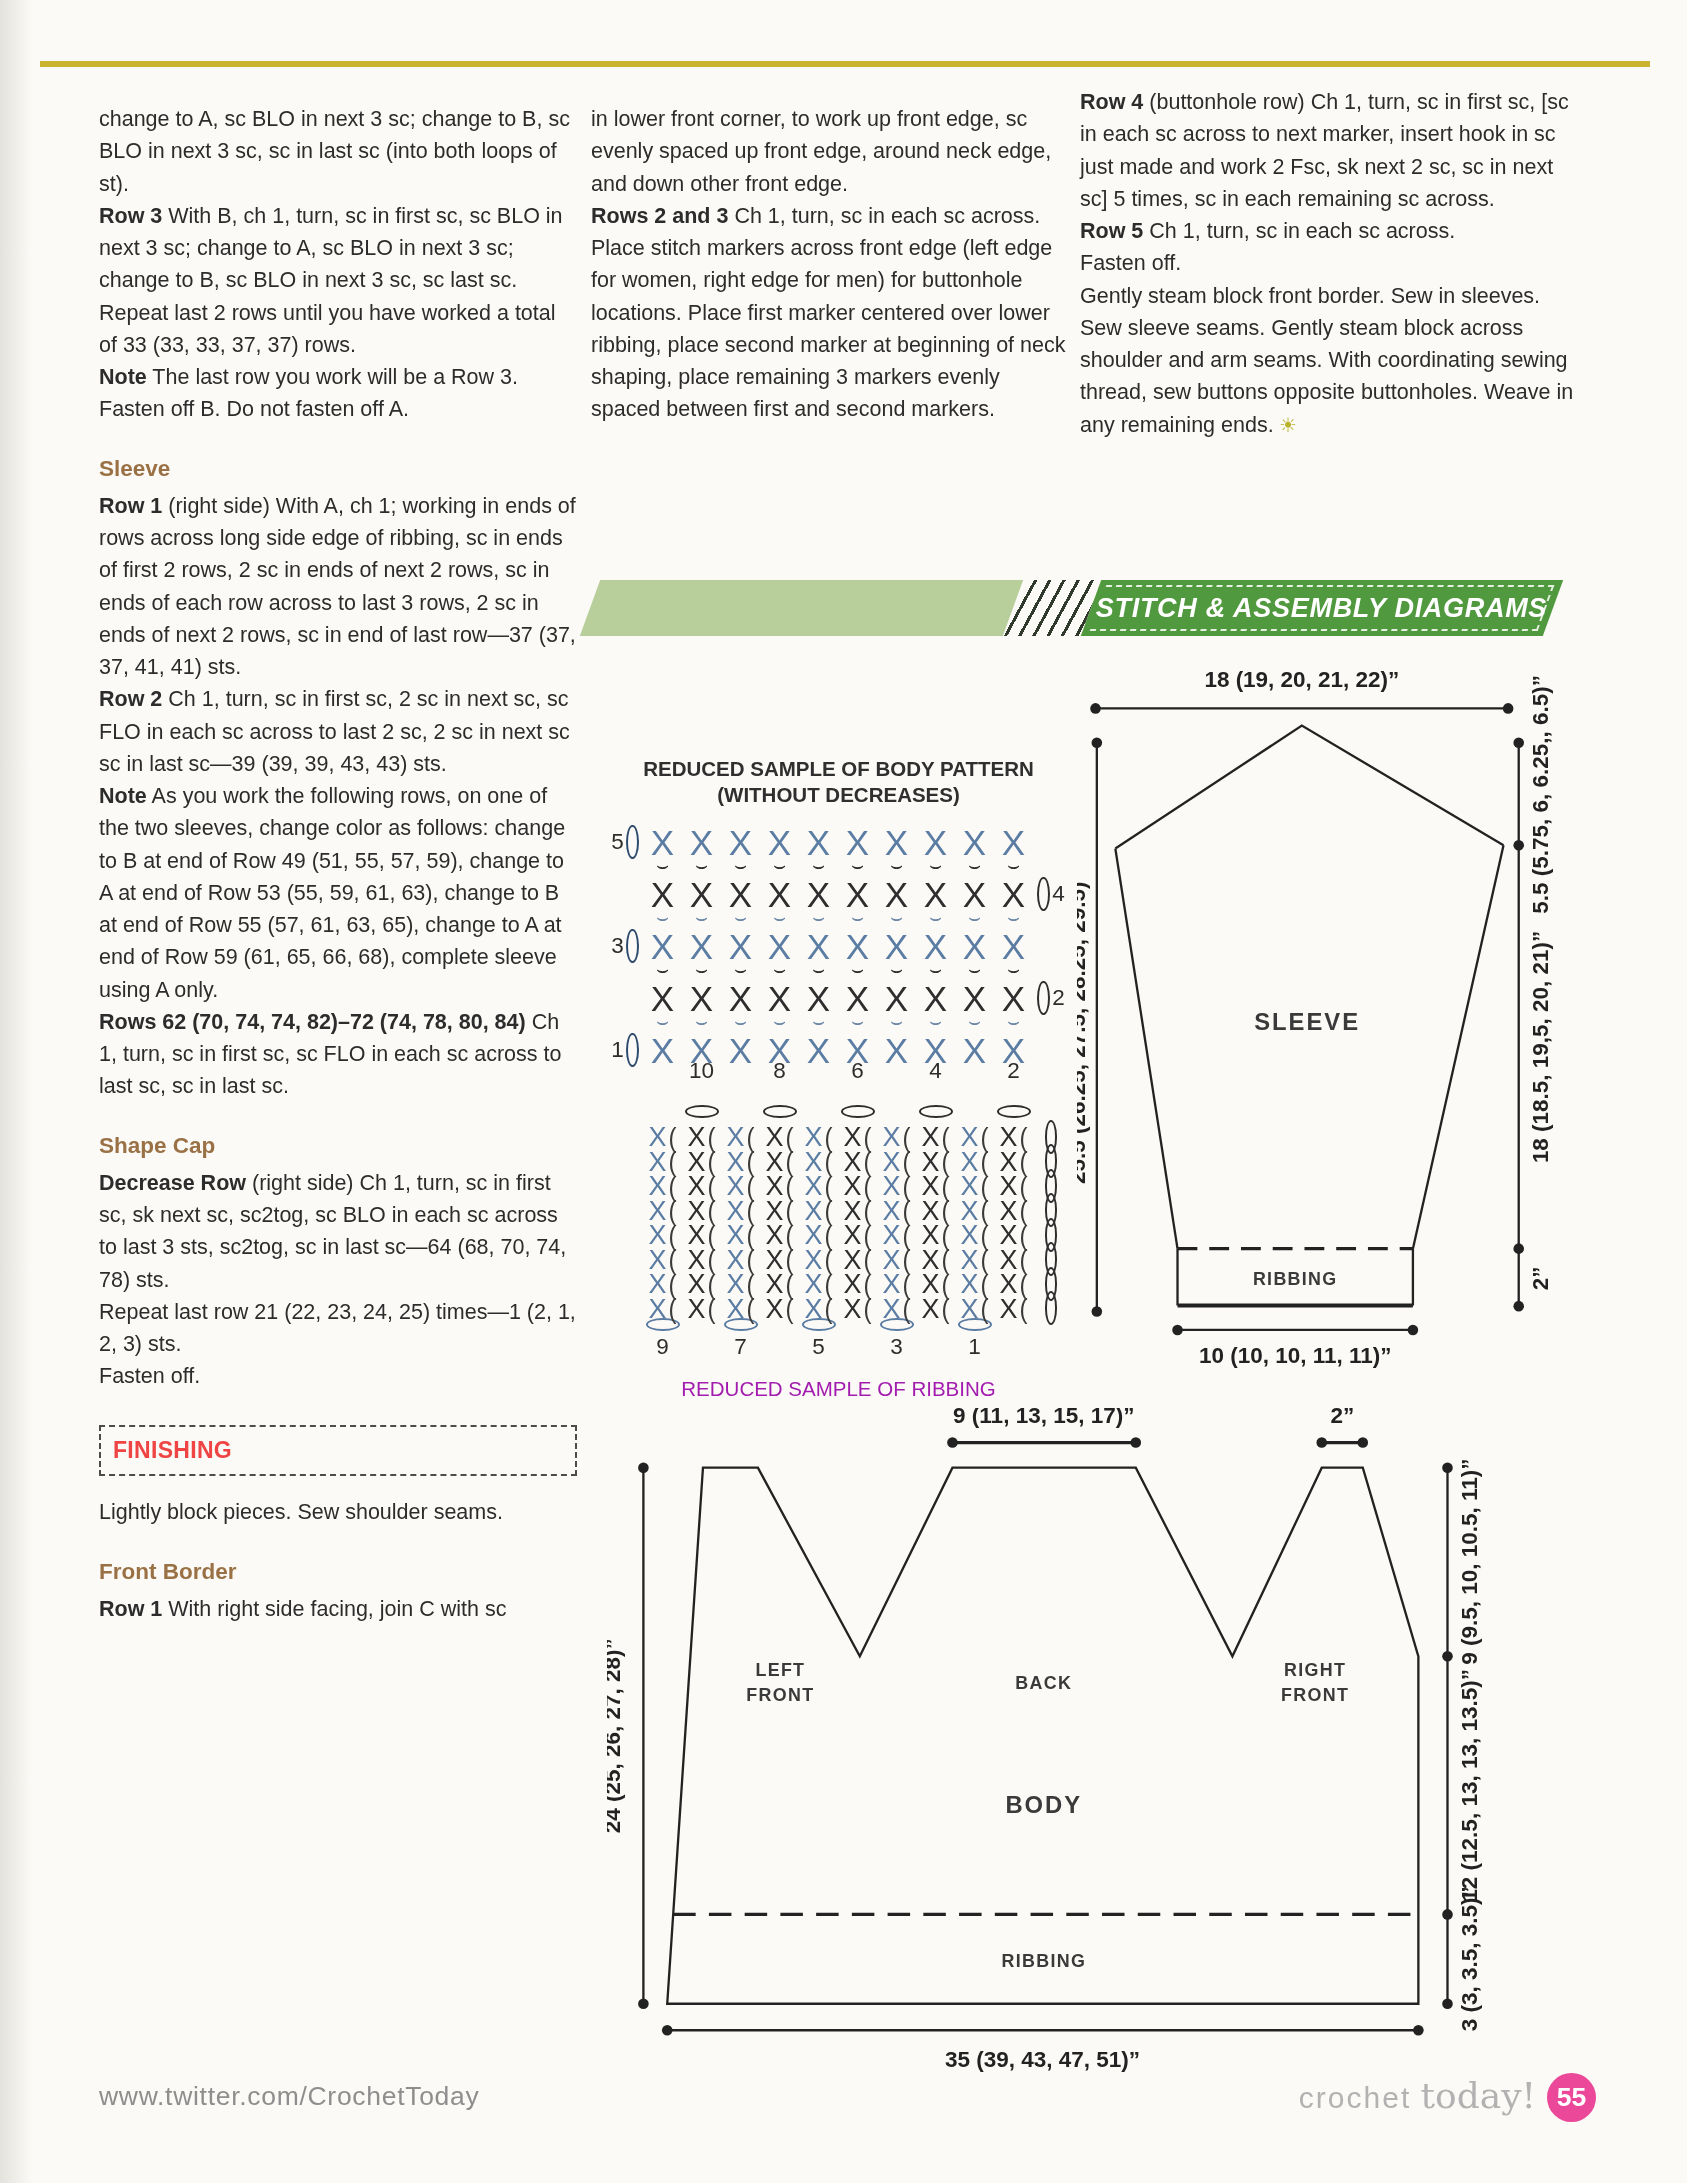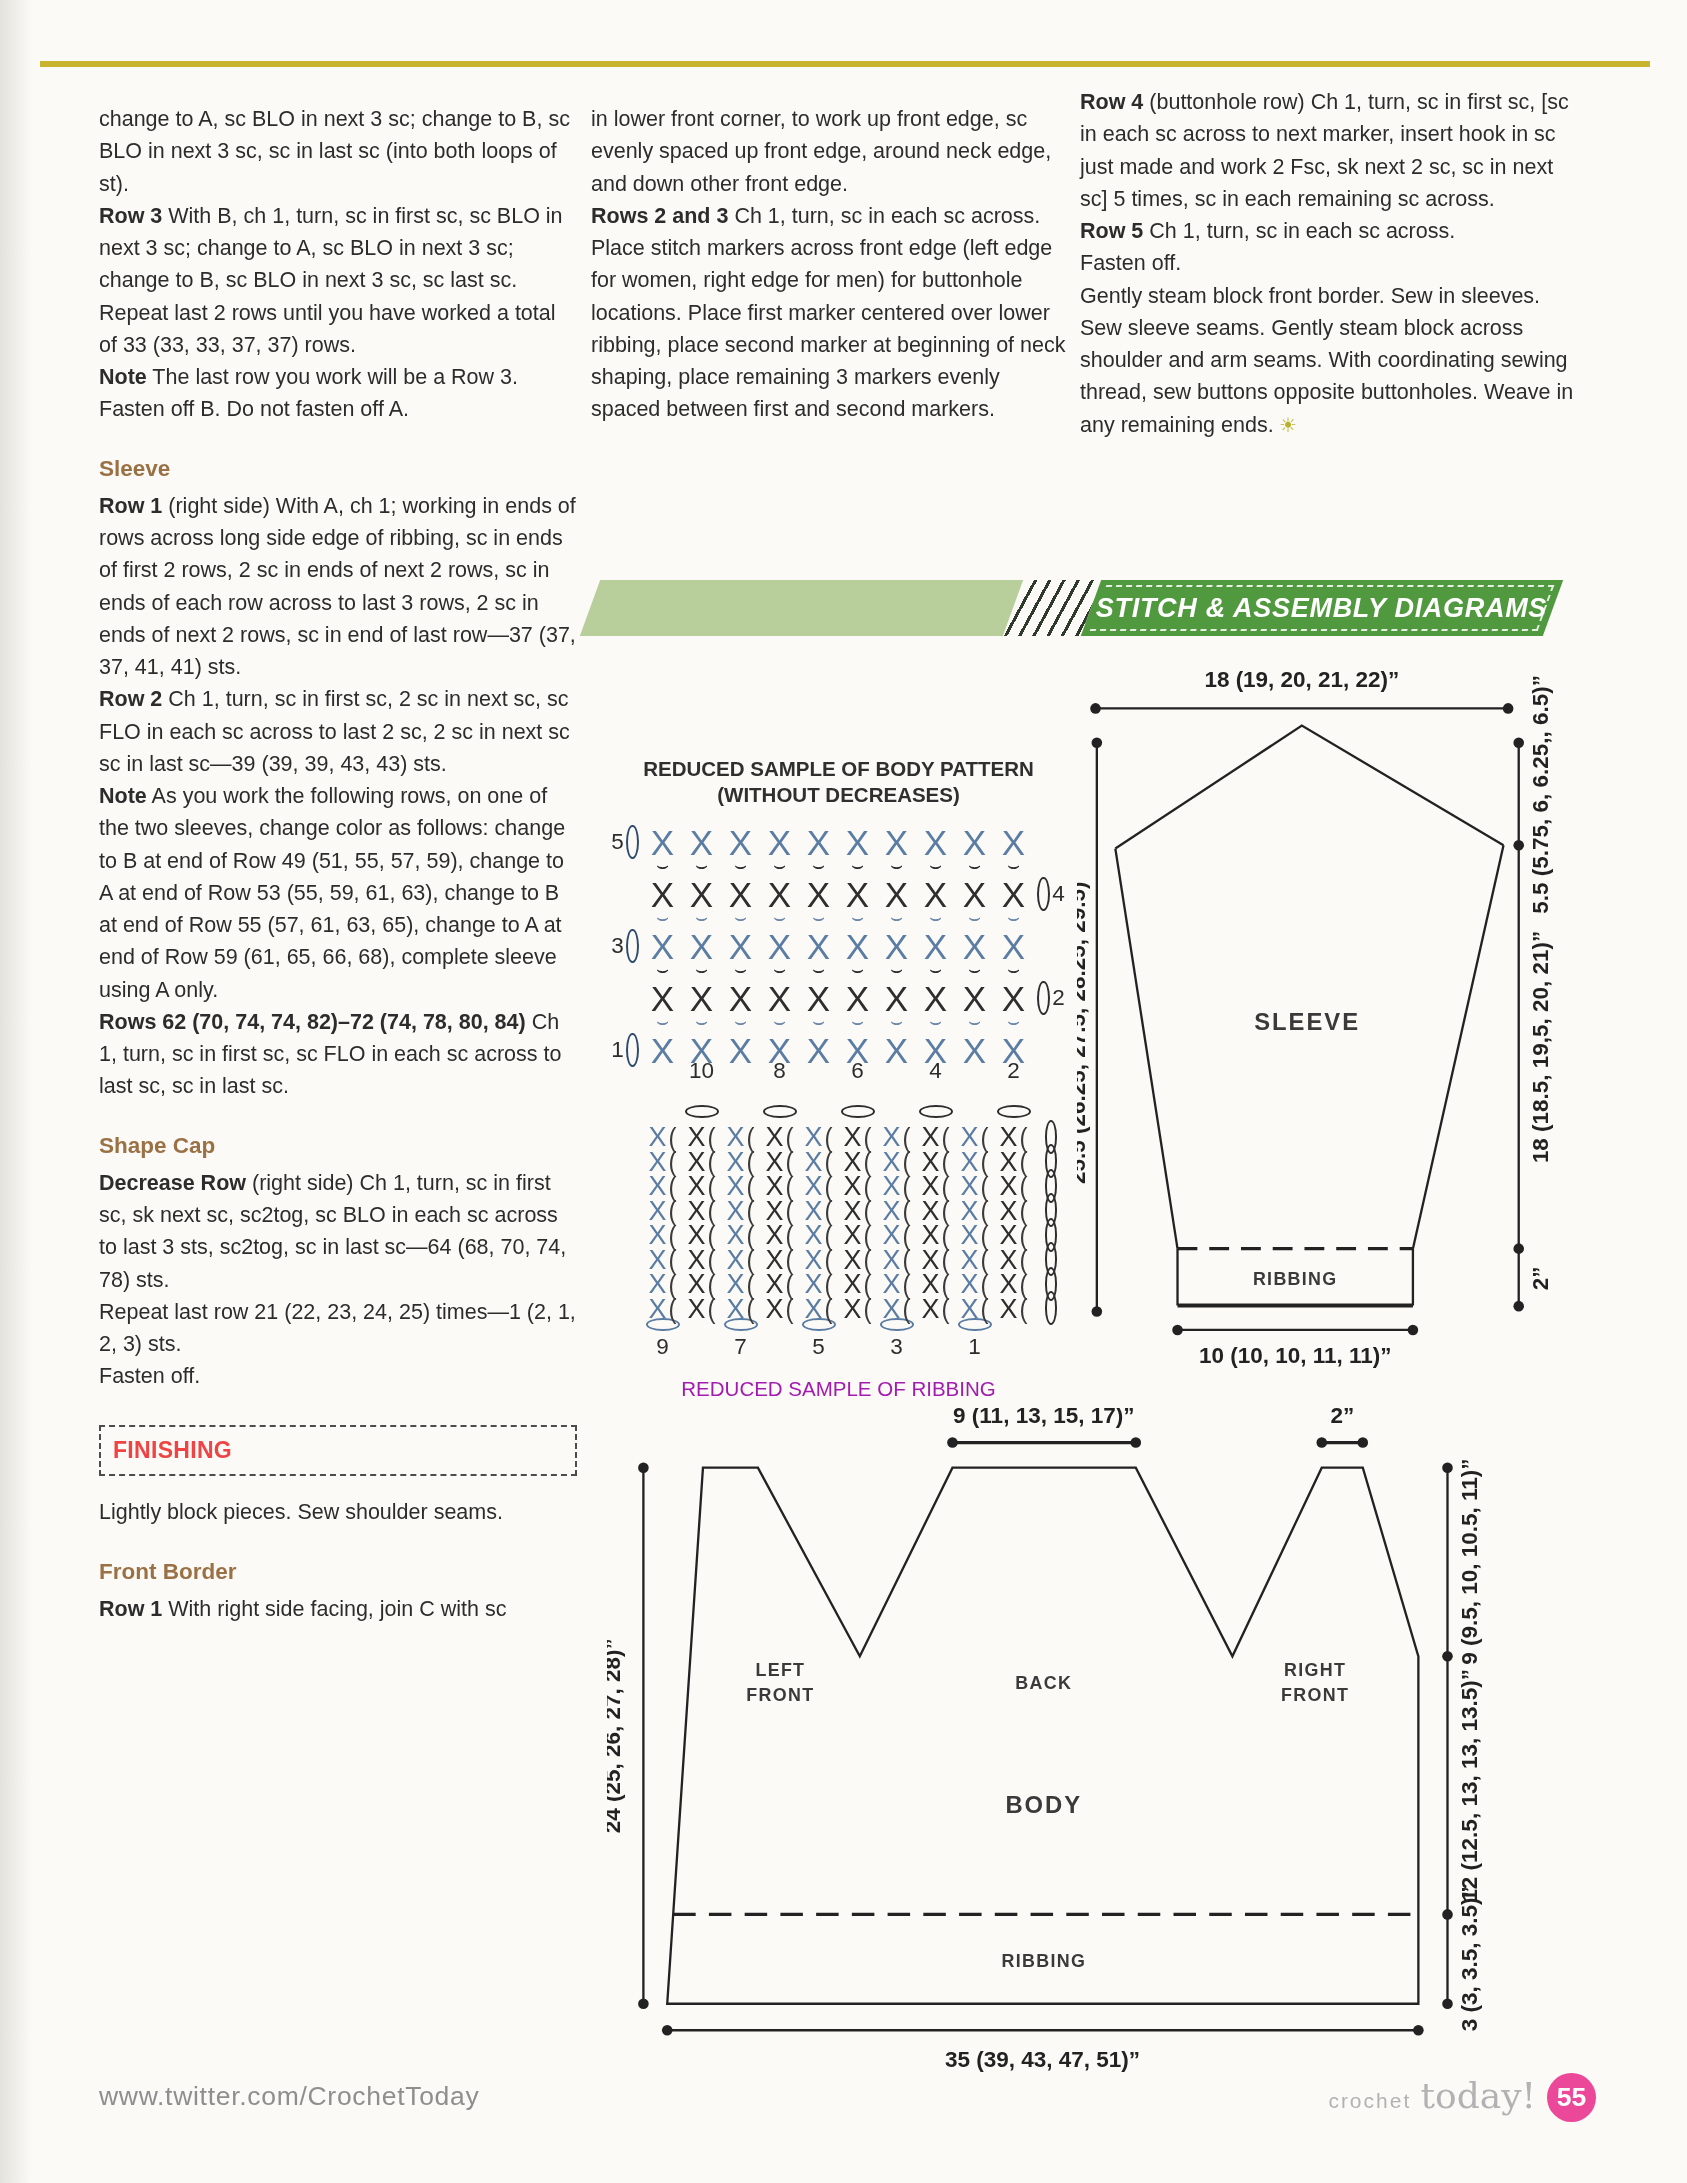--- a/index.html
+++ b/index.html
@@ -65,21 +65,21 @@
   .sleeve-svg{left:1077px;top:650px;}
   .body-svg{left:607px;top:1408px;}
   svg text{font-family:"Liberation Sans",sans-serif;fill:#222;}
   .dimtext{font-size:34px;font-weight:600;}
   .biglabel{font-size:36px;font-weight:bold;letter-spacing:3px;fill:#3a3a3a;}
   .smlabel{font-size:27px;font-weight:bold;letter-spacing:2px;fill:#3a3a3a;}
 
   
   .footer-url{position:absolute;left:99px;top:2081px;font-size:26.5px;color:#8e8e8e;letter-spacing:0.7px;}
   .logo{position:absolute;right:151px;top:2075px;display:flex;align-items:baseline;gap:9.3px;color:#b2b2b2;}
-  .logo-w1{font-size:21px;letter-spacing:2px;}
+  .logo-w1{font-size:30px;letter-spacing:2px;}
   .logo-w2{font-family:"DejaVu Serif",serif;font-size:36px;}
   .page-circle{position:absolute;left:1547px;top:2073px;width:49px;height:49px;border-radius:50%;
         background:#ec4899;color:#fff;font-weight:bold;font-size:26.5px;
         display:flex;align-items:center;justify-content:center;}
 </style>
 </head>
 <body>
 
 <div class="page">
   <div class="page-edge"></div>

